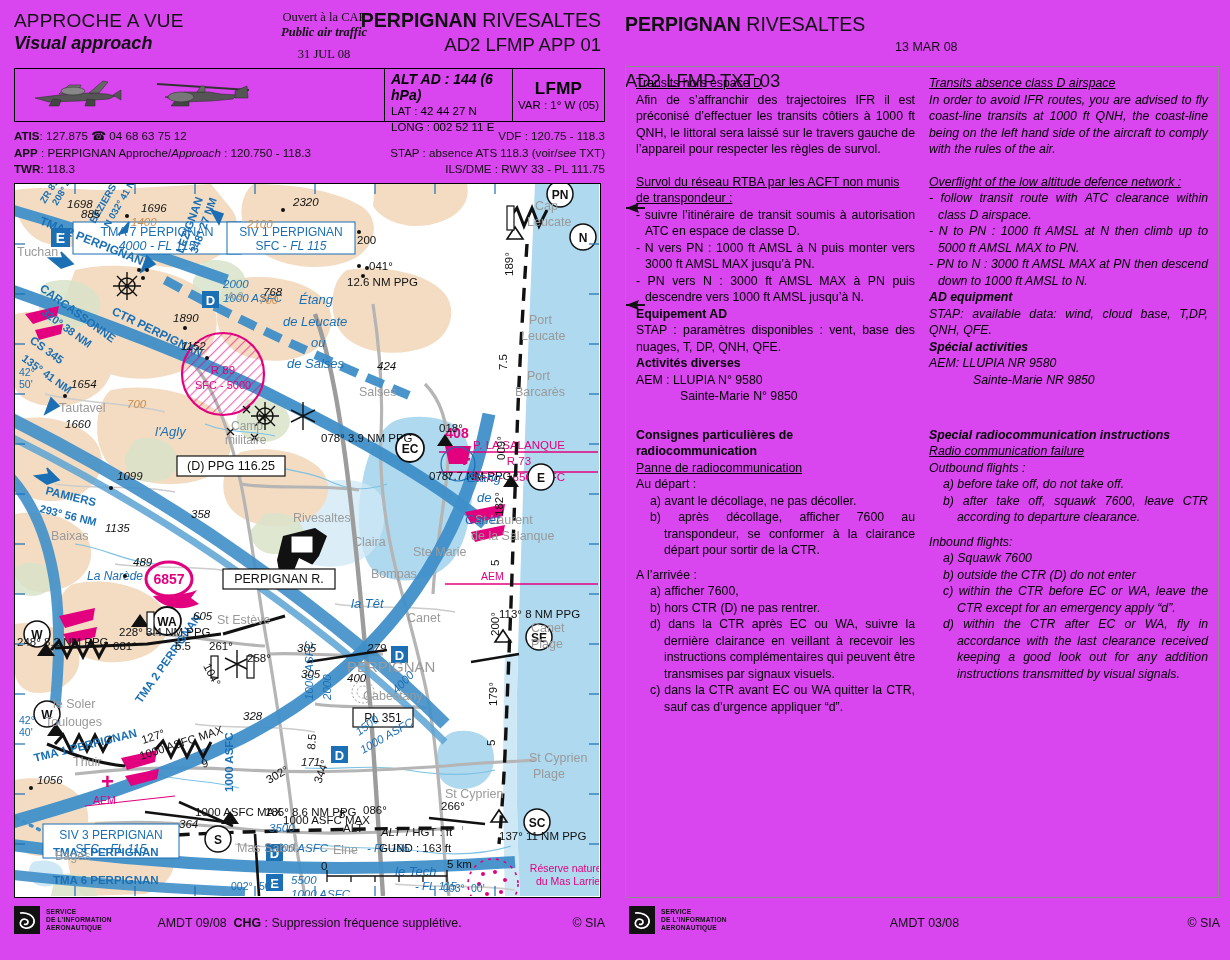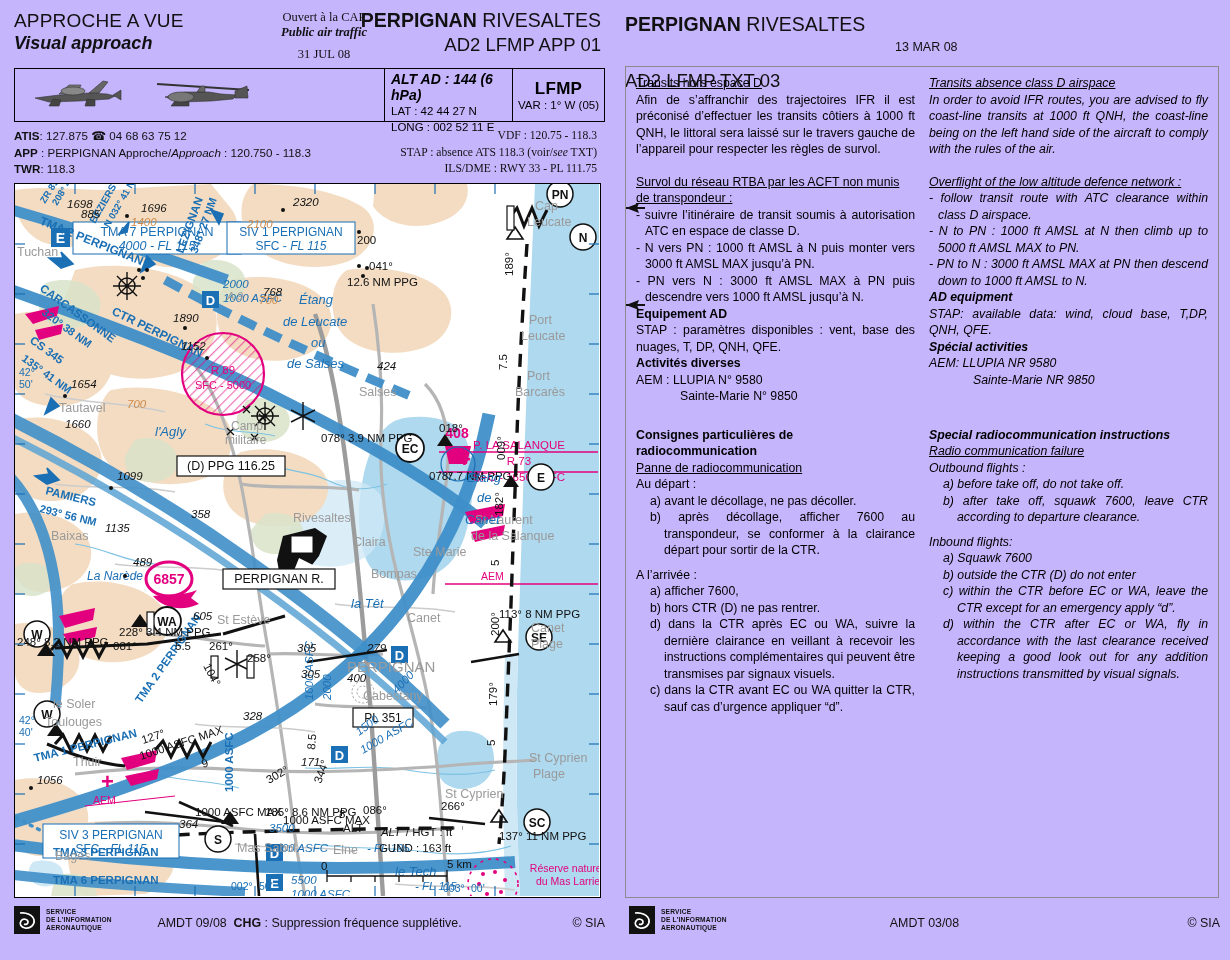--- a/index.html
+++ b/index.html
@@ -5,21 +5,21 @@
   * { box-sizing: border-box; }
   html, body {
     margin: 0; padding: 0;
     background: #ffffff;
     font-family: "Liberation Sans", sans-serif;
   }
   #page {
     width: 1230px; height: 960px;
     position: relative;
     overflow: hidden;
-    background: #c4b5fd;
+    background: #d946ef;
   }
 
   
   #left-panel {
     position: absolute; left: 0; top: 0;
     width: 615px; height: 960px;
   }
   #right-panel {
     position: absolute; left: 615px; top: 0;
     width: 615px; height: 960px;
@@ -72,21 +72,21 @@
   .cell-alt .r2, .cell-alt .r3 { font-size: 11.5px; line-height: 16px; }
   .cell-code .c1 { font-size: 17px; font-weight: bold; letter-spacing: .3px; }
   .cell-code .c2 { font-size: 11.5px; }
 
   
   .freqs {
     position: absolute; left: 14px; top: 128px; right: 10px; height: 50px;
     font-size: 11.6px; color: #111;
   }
   .freqs .lft { position: absolute; left: 0; top: 0; }
-  .freqs .rgt { position: absolute; right: 8px; top: 0; text-align: right; font-family: Liberation Serif, serif; }
+  .freqs .rgt { position: absolute; right: 0; top: 0; text-align: right; }
   .freqs .row { line-height: 16.6px; white-space: nowrap; }
   .freqs b { font-weight: bold; }
   .freqs i { font-style: italic; }
   .phone-ic { font-size: 12px; }
 
   
   #map {
     position: absolute; left: 14px; top: 183px;
     width: 587px; height: 715px;
     border: 1.6px solid #000;

